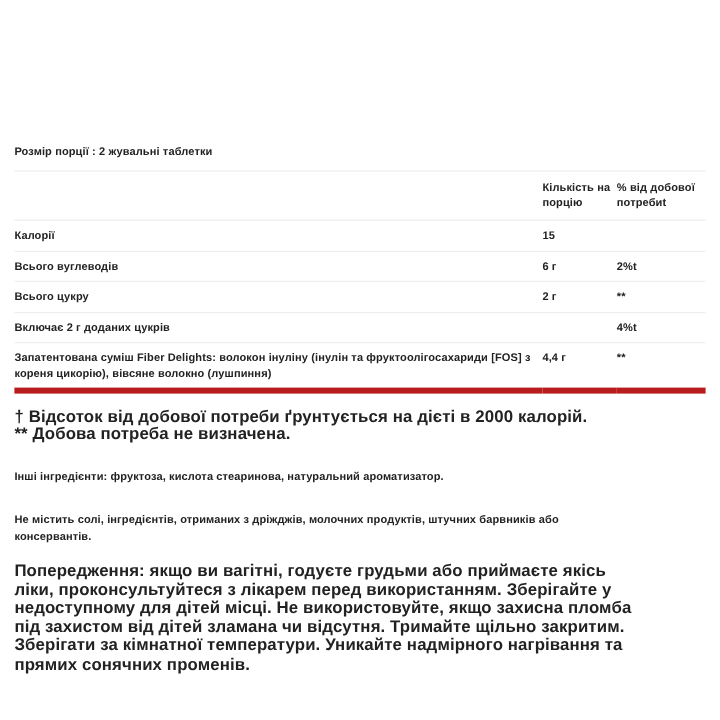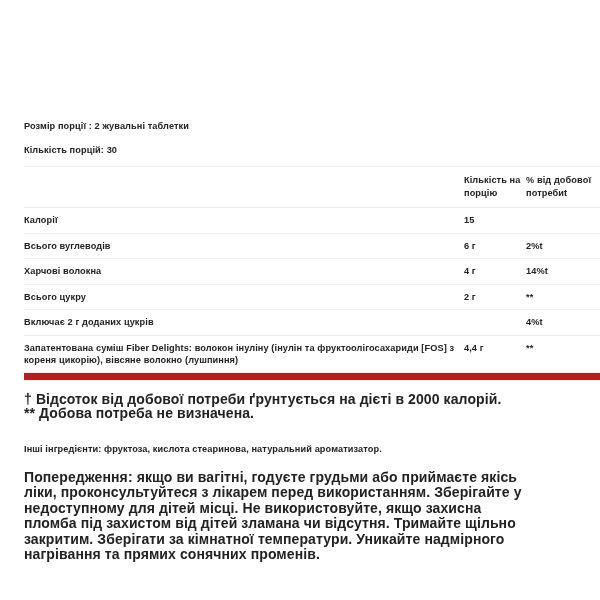--- a/index.html
+++ b/index.html
@@ -13,21 +13,21 @@
   body {
     font-family: "Liberation Sans", "DejaVu Sans", sans-serif;
     color: #222222;
     -webkit-font-smoothing: antialiased;
   }
   .page {
     width: 540px;
     height: 600px;
     position: relative;
     background: #ffffff;
-    padding: 120px 12px 0 24px;
+    padding: 120px 12px 0 12px;
   }
 
   
   .serving-info { margin: 0; }
   .serving-line {
     font-size: 9.2px;
     font-weight: bold;
     line-height: 13px;
     color: #222222;
     margin-bottom: 11px;
@@ -53,21 +53,21 @@
     color: #222222;
     padding: 6px 4px 6px 0;
     letter-spacing: 0.1px;
   }
   .nutrition-table thead tr { border-top: 1px solid #ededed; }
   .nutrition-table thead th { padding-top: 7px; padding-bottom: 8px; }
   .col-name   { width: 440px; }
   .col-amount { width: 62px; }
   .col-dv     { width: 74px; }
   .head-blank { font-size: 0; }
-  .row-last { border-bottom: 7px solid #b91c1c; }
+  .row-last { border-bottom: 5px solid #b91c1c; }
   .cell-mid { padding-top: 12px; }
 
   
   .footnotes { margin-top: 12px; }
   .footnote-line {
     font-size: 14px;
     font-weight: bold;
     line-height: 14px;
     color: #222222;
     letter-spacing: 0.1px;
@@ -91,21 +91,20 @@
   }
   .warning-label { font-weight: bold; }
 </style>
 </head>
 <body>
 
 <div class="page">
 
   <div class="serving-info">
     <div class="serving-line">Розмір порції : 2 жувальні таблетки</div>
-    <div class="serving-line">Кількість порцій: 30</div>
   </div>
 
   <table class="nutrition-table">
     <colgroup>
       <col class="col-name">
       <col class="col-amount">
       <col class="col-dv">
     </colgroup>
     <thead>
       <tr>
@@ -119,25 +118,20 @@
         <td>Калорії</td>
         <td>15</td>
         <td></td>
       </tr>
       <tr>
         <td>Всього вуглеводів</td>
         <td>6 г</td>
         <td>2%t</td>
       </tr>
       <tr>
-        <td>Харчові волокна</td>
-        <td>4 г</td>
-        <td>14%t</td>
-      </tr>
-      <tr>
         <td>Всього цукру</td>
         <td>2 г</td>
         <td>**</td>
       </tr>
       <tr>
         <td>Включає 2 г доданих цукрів</td>
         <td></td>
         <td>4%t</td>
       </tr>
       <tr class="row-last">
@@ -148,16 +142,17 @@
     </tbody>
   </table>
 
   <div class="footnotes">
     <div class="footnote-line">† Відсоток від добової потреби ґрунтується на дієті в 2000 калорій.</div>
     <div class="footnote-line">** Добова потреба не визначена.</div>
   </div>
 
   <div class="para">Інші інгредієнти: фруктоза, кислота стеаринова, натуральний ароматизатор.</div>
 
+  <div class="para">Не містить солі, інгредієнтів, отриманих з дріжджів, молочних продуктів, штучних барвників або консервантів.</div>
 
   <div class="warning"><span class="warning-label">Попередження:</span><span> якщо ви вагітні, годуєте грудьми або приймаєте якісь ліки, проконсультуйтеся з лікарем перед використанням. Зберігайте у недоступному для дітей місці. Не використовуйте, якщо захисна пломба під захистом від дітей зламана чи відсутня. Тримайте щільно закритим. Зберігати за кімнатної температури. Уникайте надмірного нагрівання та прямих сонячних променів.</span></div>
 
 </div>
 
 </body></html>

